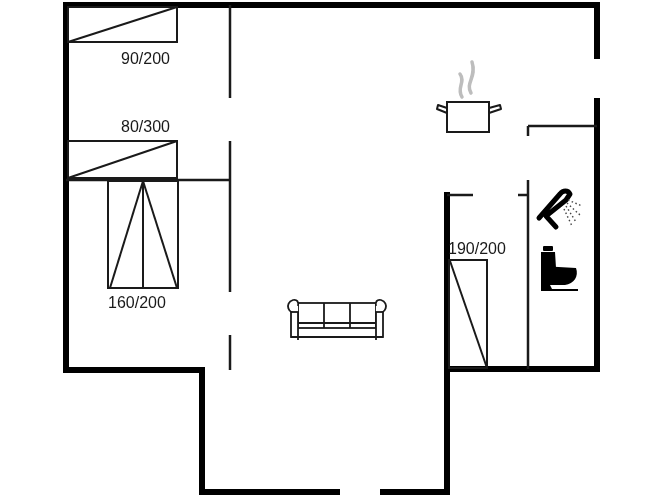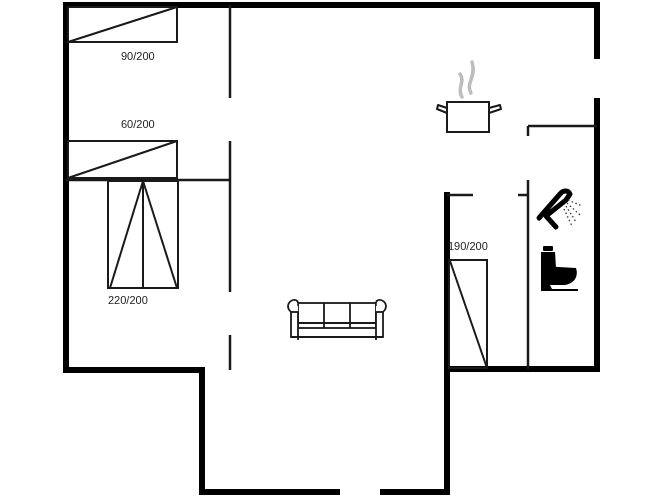--- a/index.html
+++ b/index.html
@@ -1,21 +1,21 @@
 <!DOCTYPE html>
 <html><head>
   <meta charset="utf-8">
   <style>
     html, body { margin: 0; padding: 0; background: #ffffff; }
     body { width: 667px; height: 500px; position: relative; overflow: hidden; }
     svg { position: absolute; left: 0; top: 0; }
     .label {
       position: absolute;
       font-family: "Liberation Sans", sans-serif;
-      font-size: 11px;
+      font-size: 16px;
       color: #1a1a1a;
       line-height: 1;
       white-space: nowrap;
     }
   </style>
 </head>
 <body>
 
 <svg width="667" height="500" viewBox="0 0 667 500">
 
@@ -117,15 +117,15 @@
     <path d="M376 313 C386 315, 390 303, 381 300 C377 299, 375 302, 376 306"></path>
     <rect x="291" y="312" width="7" height="25"></rect>
     <rect x="376" y="312" width="7" height="25"></rect>
     <line x1="291" y1="337" x2="383" y2="337"></line>
     <line x1="298" y1="337" x2="298" y2="340"></line>
     <line x1="376" y1="337" x2="376" y2="340"></line>
   </g>
 </svg>
 
 <div class="label" style="left:121px; top:51px;">90/200</div>
-<div class="label" style="left:121px; top:119px;">60/200</div>
-<div class="label" style="left:108px; top:295px;">220/200</div>
+<div class="label" style="left:121px; top:119px;">80/300</div>
+<div class="label" style="left:108px; top:295px;">160/200</div>
 <div class="label" style="left:448px; top:241px;">190/200</div>
 
 </body></html>

